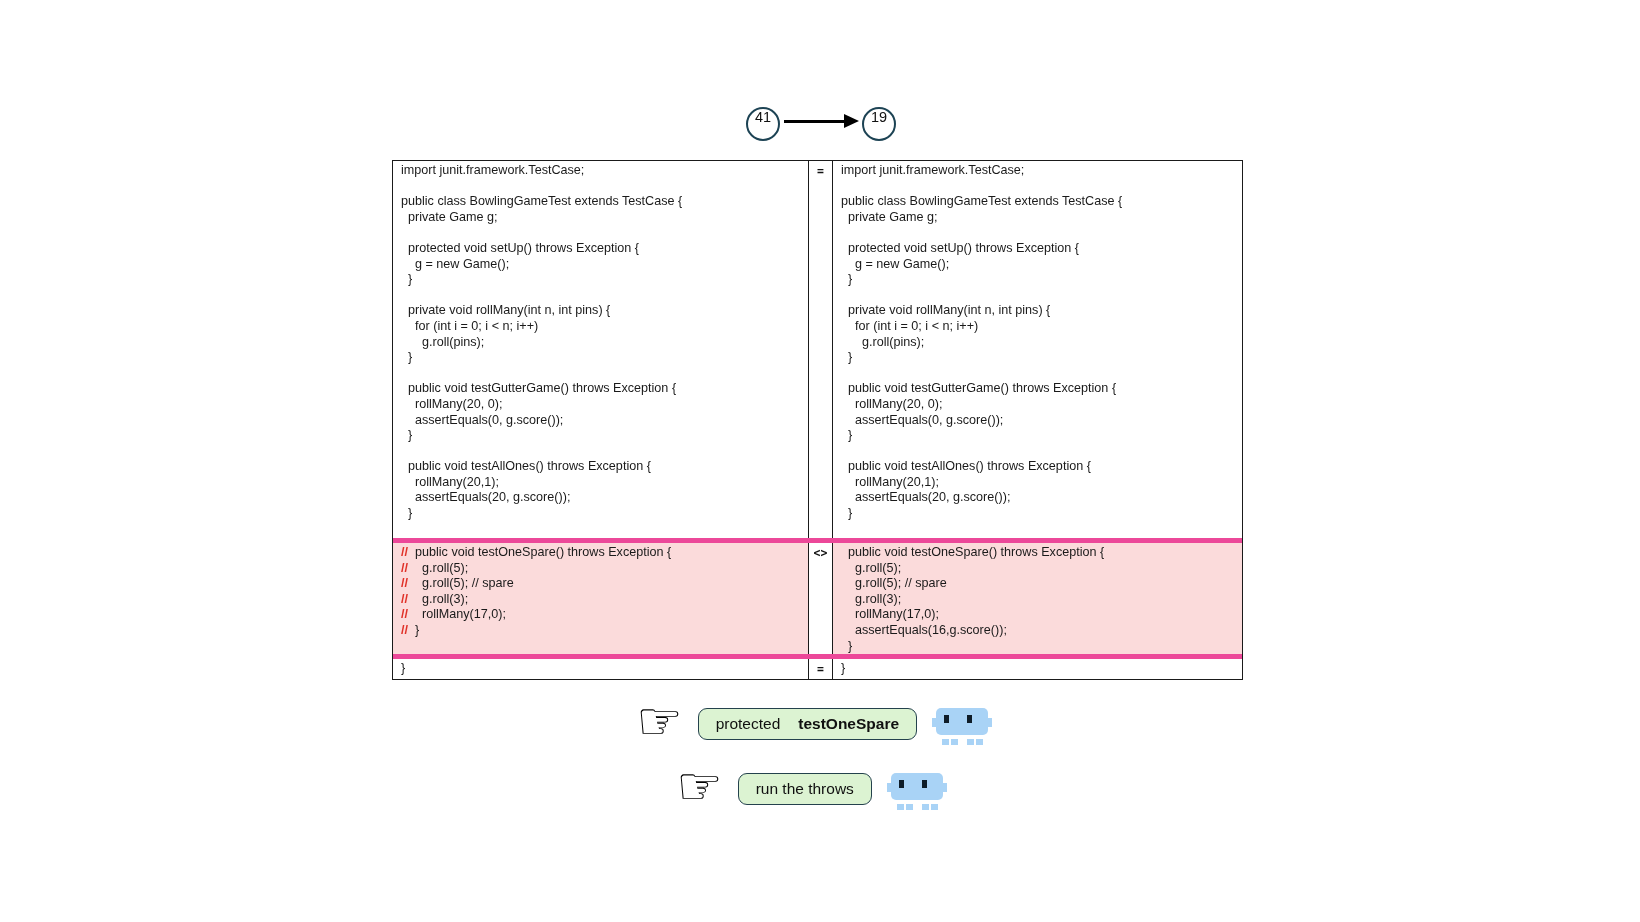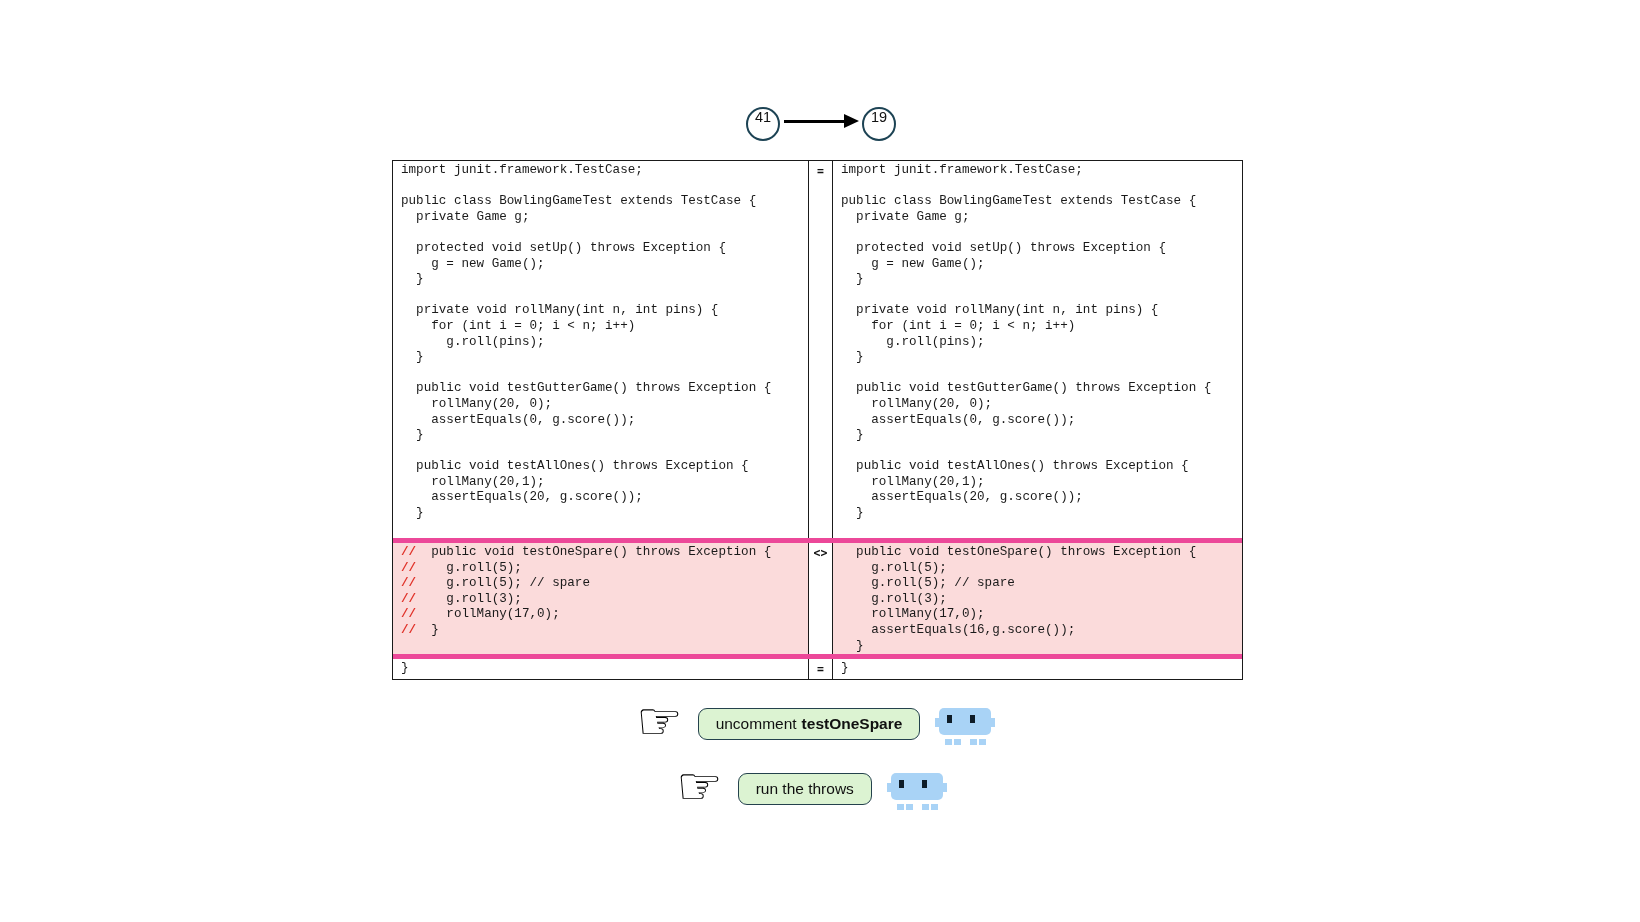--- a/index.html
+++ b/index.html
@@ -15,39 +15,39 @@
             border-left:15px solid #000; border-top:7.5px solid transparent; border-bottom:7.5px solid transparent; }
 
   
   .difftable { position:absolute; left:392px; top:160px; width:851px;
                border:1.5px solid #1a1a1a; background:#fff; box-sizing:border-box; }
   .sect { display:flex; overflow:hidden; }
   .sect + .sect { border-top:5px solid #ec4899; }
   .sect-top { height:377px; }
   .sect-changed { height:111px; }
   .sect-bottom { height:20px; }
-  .cell { font-family:Liberation Mono, monospace; font-size:12.6px; color:#1a1a1a;
+  .cell { font-family:Liberation Sans, sans-serif; font-size:12.6px; color:#1a1a1a;
           padding:2px 0 0 8px; background:#fff; box-sizing:border-box; overflow:hidden; }
   .cell.left  { width:415px; }
   .cell.right { flex:1; }
   .cell.pink  { background:#fbdbdb; }
   .gutter { width:23px; box-sizing:content-box; border-left:1px solid #1a1a1a; border-right:1px solid #1a1a1a;
             background:#fff; text-align:center; font-family:"DejaVu Sans Mono", monospace;
             font-size:11.5px; font-weight:bold; color:#111; padding-top:3px; }
   .codeline { white-space:pre; line-height:15.6px; min-height:15.6px; }
   .cmt { color:#e03128; font-weight:bold; }
 
   
   .step { position:absolute; display:flex; align-items:center; gap:15px; }
   .hand { font-family:"DejaVu Sans", sans-serif; font-size:52px; line-height:1; color:#000;
           transform:translateY(-3px); }
   .action { background:#dcf3d2; border:1.6px solid #24424d; border-radius:9px;
             height:32px; padding:0 17px; display:flex; align-items:center;
             font-family:"Liberation Sans", sans-serif; font-size:15.5px; color:#101010; cursor:pointer; }
-  .action b { font-weight:bold; margin-left:5px; }
+  .action b { font-weight:bold; margin-left:18px; }
   .action b:empty { display:none; }
 
   
   .robot { position:relative; width:60px; height:41px; display:inline-block; transform:translateY(4px); }
   .r-head { position:absolute; left:4px; top:0; width:52px; height:27px; background:#a9d3f6; border-radius:5px; }
   .r-ear  { position:absolute; top:10px; width:5px; height:9px; background:#a9d3f6; }
   .r-ear.l { left:0; } .r-ear.r { left:55px; }
   .r-eye  { position:absolute; top:7px; width:5px; height:8px; background:#0e1c28; }
   .r-eye.l { left:12px; } .r-eye.r { left:35px; }
   .r-foot { position:absolute; top:31px; width:7px; height:6px; background:#a9d3f6; }
@@ -156,21 +156,21 @@
       </div>
       <div class="cell right" id="bot-right">
           <div class="codeline">}</div>
         </div>
     </div>
   </div>
 
   <div class="step" style="left:636px; top:698px;">
     <span class="hand">☞</span>
     <button class="action">
-      <span>uncomment</span>
+      <span>protected</span>
         <b>testOneSpare</b>
     </button>
     <span class="robot">
       <span class="r-head"></span>
       <span class="r-ear l"></span>
       <span class="r-ear r"></span>
       <span class="r-eye l"></span>
       <span class="r-eye r"></span>
       <span class="r-foot f1"></span>
         <span class="r-foot f2"></span>

